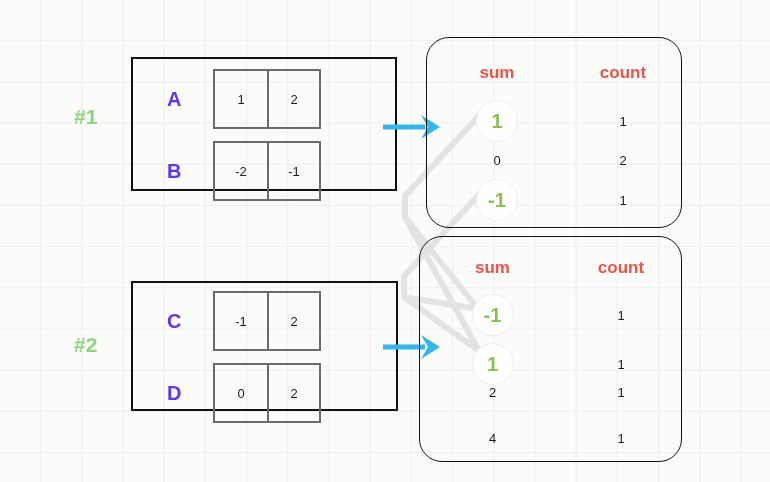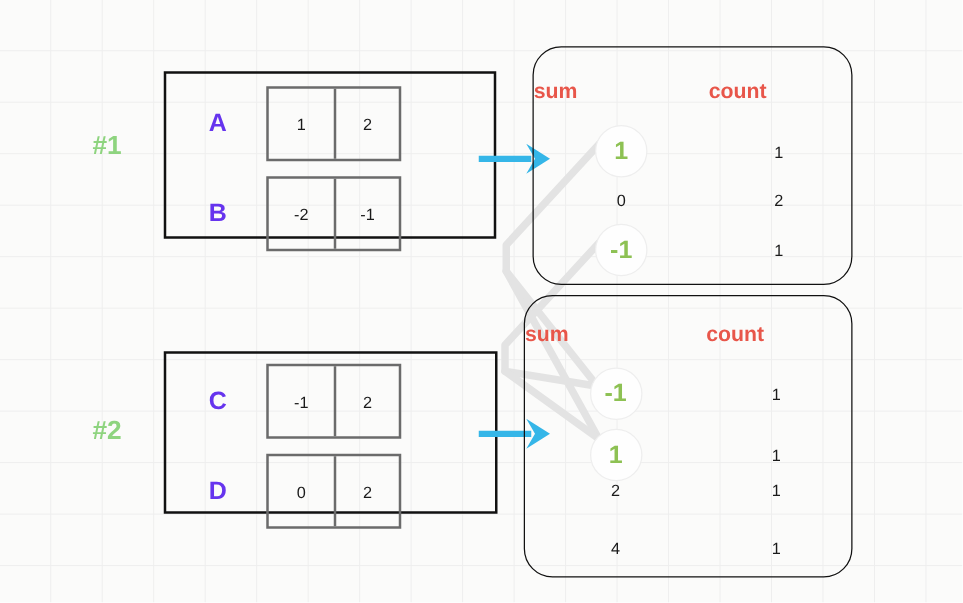--- a/index.html
+++ b/index.html
@@ -109,20 +109,21 @@
 
   .panel-head {
     position: absolute;
     display: flex;
     width: 100%;
   }
   .col-head {
     font-size: 17px;
     font-weight: bold;
     color: #e8564a;
+    text-align: center;
   }
   .panel-rows {
     position: absolute;
     width: 100%;
   }
   .prow {
     position: absolute;
     display: flex;
     width: 100%;
     align-items: center;

